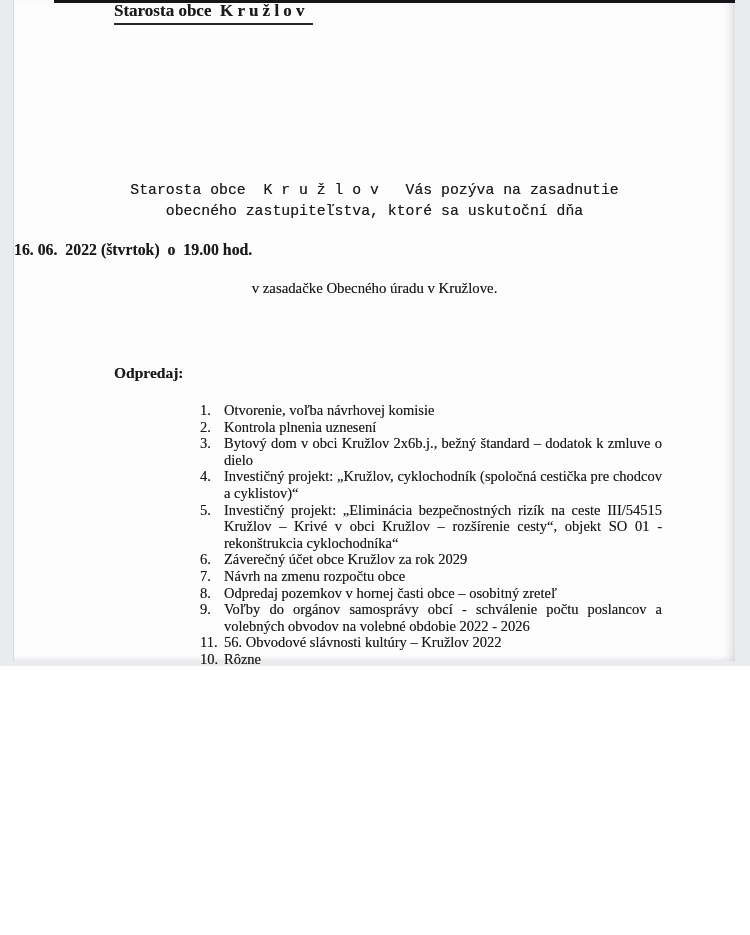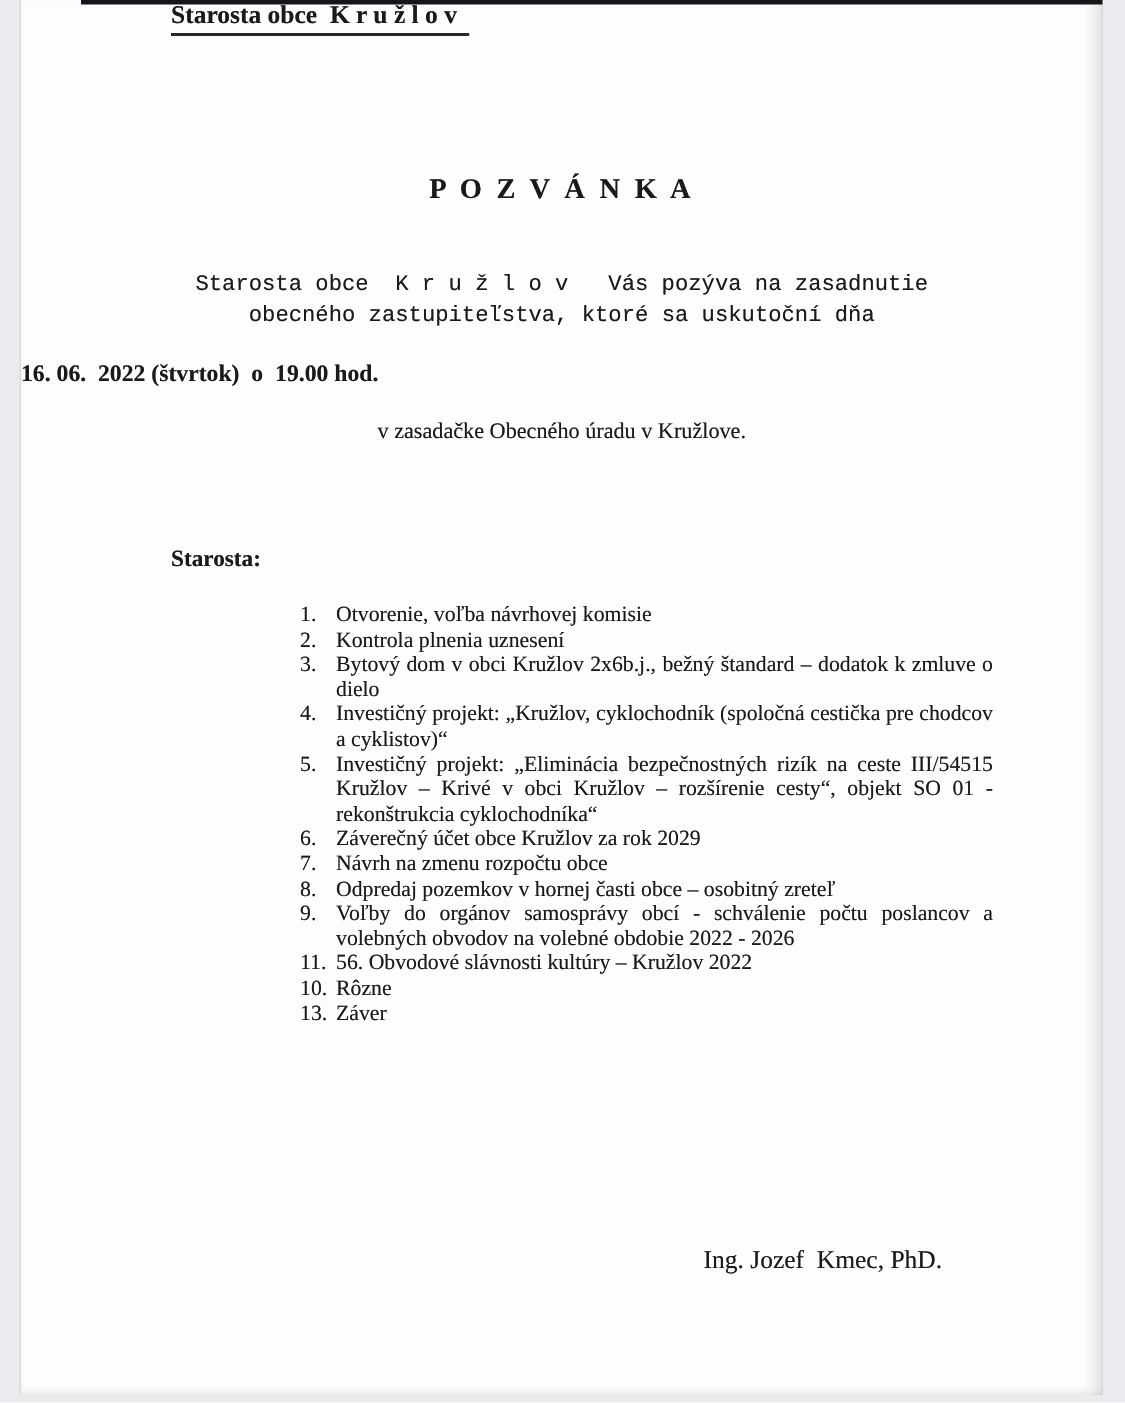--- a/index.html
+++ b/index.html
@@ -1,19 +1,19 @@
 <!DOCTYPE html>
 <html><head>
 <meta charset="utf-8">
 <style>
   html, body { margin: 0; padding: 0; }
   .canvas {
     position: relative;
     width: 750px;
-    height: 935px;
+    height: 666px;
     background: #e9ebee;
     overflow: hidden;
     font-family: "Liberation Serif", "DejaVu Serif", serif;
     color: #1a1a1a;
   }
   .sheet {
     position: absolute;
     left: 13px;
     top: 0;
     right: 15px;
@@ -137,32 +137,31 @@
 <div class="canvas">
   <div class="sheet">
     <div class="content">
 
       <div class="scan-edge-line"></div>
 
       <div class="header-clip">
         <span class="header-text">Starosta obce  K r u ž l o v</span>
       </div>
 
-      <div class="doc-title">P O Z V Á N K A</div>
 
       <div class="intro">
         <div class="pre">Starosta obce  K r u ž l o v   Vás pozýva na zasadnutie</div>
         <div>obecného zastupiteľstva, ktoré sa uskutoční dňa</div>
       </div>
 
       <div class="date-line">16. 06.  2022 (štvrtok)  o  19.00 hod.</div>
 
       <div class="venue-line">v zasadačke Obecného úradu v Kružlove.</div>
 
-      <div class="program-label">Starosta:</div>
+      <div class="program-label">Odpredaj:</div>
 
       <div class="program-list">
         <div class="program-item">
           <span class="item-num">1.</span>
           <span class="item-text">Otvorenie, voľba návrhovej komisie</span>
         </div>
         <div class="program-item">
           <span class="item-num">2.</span>
           <span class="item-text">Kontrola plnenia uznesení</span>
         </div>

